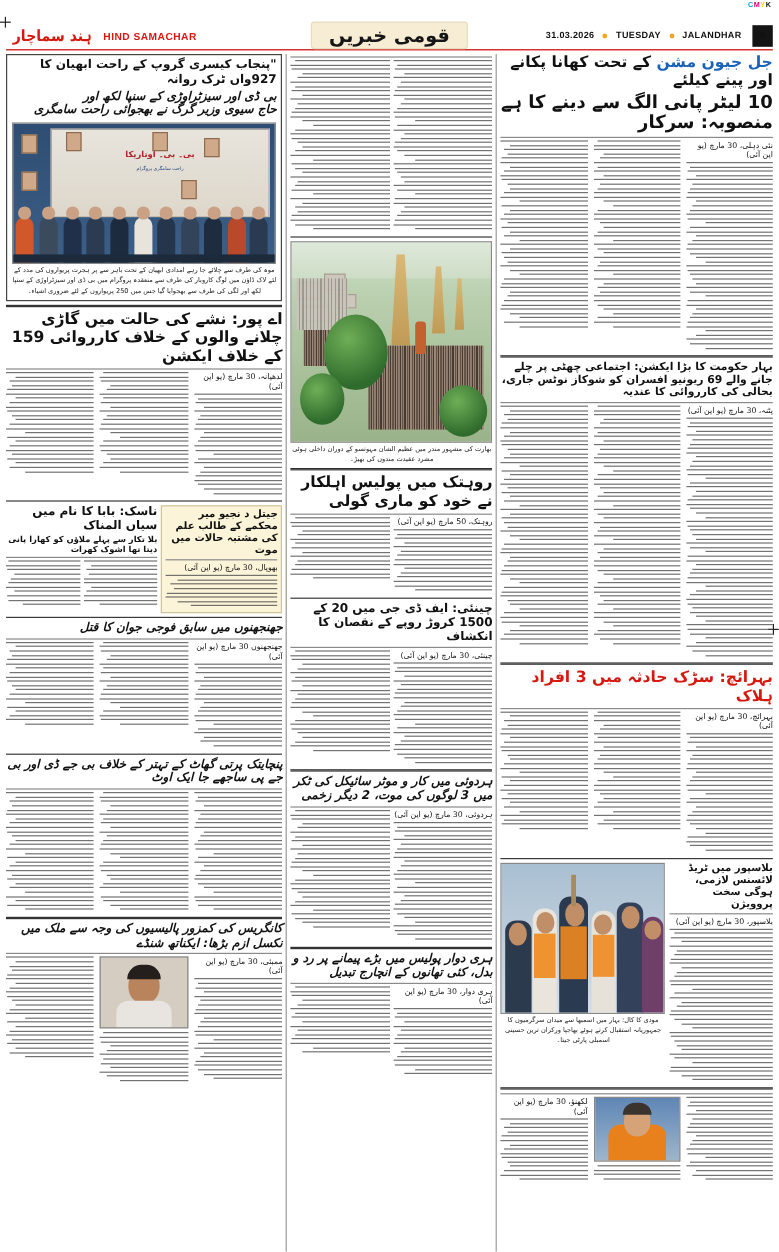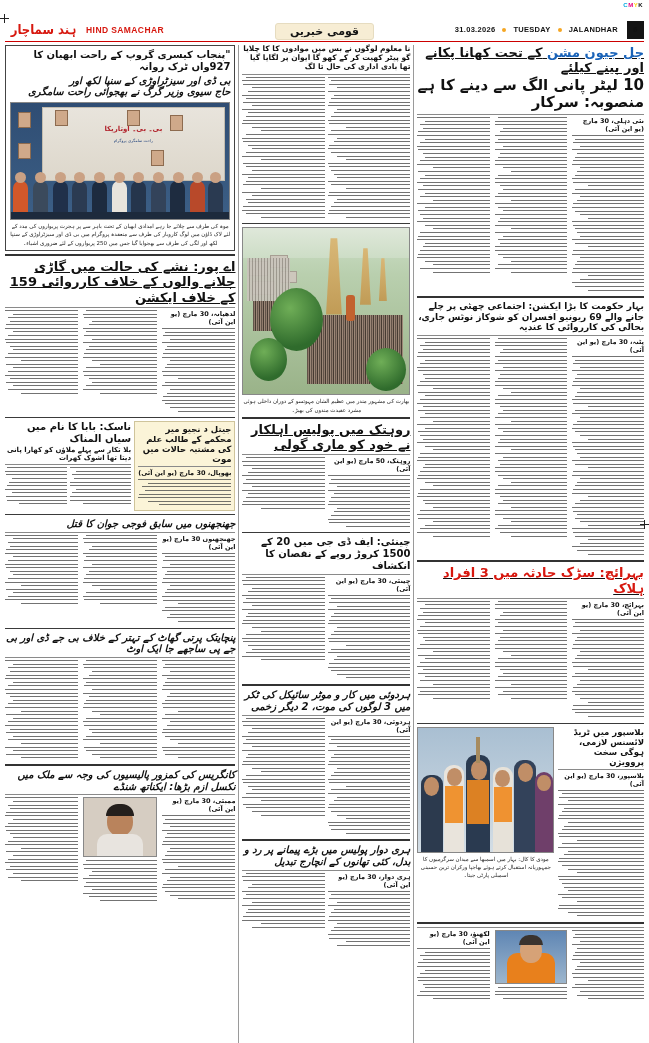--- a/index.html
+++ b/index.html
@@ -27,54 +27,54 @@
   
   .masthead { position:relative; height:24px; border-bottom:1.6px solid #c00; margin-top:14px;
               display:flex; align-items:center; }
   .mast-logo { display:flex; align-items:center; gap:6px; padding-left:2px; }
   .mast-logo-ur { color:#d7180f; font-size:13px; font-weight:bold; direction:rtl;
                   font-family:"DejaVu Sans", sans-serif; transform:scaleX(0.9); letter-spacing:-0.5px;}
   .mast-logo-en { color:#d7180f; font-size:8.5px; font-weight:bold; letter-spacing:0.4px;
                   font-family:"Liberation Sans",sans-serif; }
   .mast-center { position:absolute; left:0; right:0; text-align:center; }
   .mast-badge { display:inline-block; background:#f7edd4; border-radius:3px; padding:1px 14px;
-                font-size:11px; font-weight:bold; direction:rtl; color:#151515;
+                font-size:16px; font-weight:bold; direction:rtl; color:#151515;
                 border:0.5px solid #e6dcc0; }
   .mast-right { margin-left:auto; display:flex; align-items:center; gap:7px; padding-right:0px; }
   .mast-right span { font-size:7.5px; font-weight:bold; font-family:"Liberation Sans",sans-serif;
                      color:#111; letter-spacing:0.3px; }
   .dot { width:4px;height:4px;border-radius:50%;background:#f5a623;display:inline-block; }
   .pagenum { background:#141414; color:#fff; width:17px; height:18px; display:flex;
              align-items:center; justify-content:center; font-size:13px; font-weight:bold;
              font-family:"Liberation Serif",serif; margin-left:2px; }
 
   
   .sheet { display:flex; gap:0; margin-top:3px; height:1000px; }
   .colA { width:236px; } .colB { width:172px; } .colC { width:232px; }
   .vrule { width:1px; background:#9a9a9a; margin:0 3px; }
 
   
   .hl { direction:rtl; text-align:right; font-weight:bold; color:#111;
         line-height:1.18; letter-spacing:-0.3px; }
-  .hl-xl { font-size:15px; } .hl-lg { font-size:13px;text-decoration:underline; } .hl-md { font-size:10px;font-style:italic; }
+  .hl-xl { font-size:15px; } .hl-lg { font-size:13px; } .hl-md { font-size:10px;font-style:italic; }
   .hl-sm { font-size:10px; }
   .hl .blue { color:#1a63b8; } .hl .red { color:#d7180f; }
   .rule { border-top:1px solid #3a3a3a; margin:3px 0; }
   .rule-thin { border-top:0.6px solid #8a8a8a; margin:2px 0; }
   .rule-dbl { border-top:1px solid #333; border-bottom:1px solid #333; height:2px; margin:3px 0; }
   .boxed { border:1px solid #444; padding:3px 4px; }
 
   
   .body { direction:rtl; }
   .body .ln { height:1px; background:#4c4c4c; opacity:0.78; margin-bottom:2.6px; }
   .body .ln.s1{width:100%}.body .ln.s2{width:96%}.body .ln.s3{width:89%}
   .body .ln.s4{width:99%}.body .ln.s5{width:78%}.body .ln.s6{width:93%}
   .cols2 { display:flex; gap:3px; } .cols2 > * { flex:1; }
   .cols3 { display:flex; gap:5px; } .cols3 > * { flex:1; }
-  .dateline { direction:rtl; font-size:6.5px; font-weight:bold; color:#111; margin-bottom:2px; }
+  .dateline { direction:rtl; font-size:6.5px; font-weight:normal; color:#111; margin-bottom:2px; }
 
   
   .photo { position:relative; overflow:hidden; border:0.5px solid #888; }
   .cap { direction:rtl; text-align:center; font-size:5.5px; color:#222; line-height:1.5;
          margin-top:2px; }
 
   
   .ph-group { height:118px; background:linear-gradient(#2f4d73,#3c5f86); }
   .ph-group .banner{position:absolute;left:14%;right:2%;top:3%;height:64%;
       background:linear-gradient(#e8e4dc,#ddd7cb); border:1px solid #c3bcae;}
@@ -597,21 +597,20 @@
           </div>
         </div>
       </div>
     </div>
 
     <div class="vrule"></div>
 
     <div class="colB">
 
       <div>
-        <div class="hl hl-sm" style="font-size:7.5px">نا معلوم لوگوں نے بس میں موادوں کا کا چلایا گو پیٹر کھیت کر کے کھو گا ایوان پر لگایا گیا تھا بادی اداری کی حال تا لگ</div>
         <div class="rule-thin"></div>
         <div class="cols2 body">
           <div>
             <div class="ln s1"></div>
               <div class="ln s2"></div>
               <div class="ln s4"></div>
               <div class="ln s3"></div>
             <div class="ln s1"></div>
               <div class="ln s6"></div>
               <div class="ln s2"></div>

